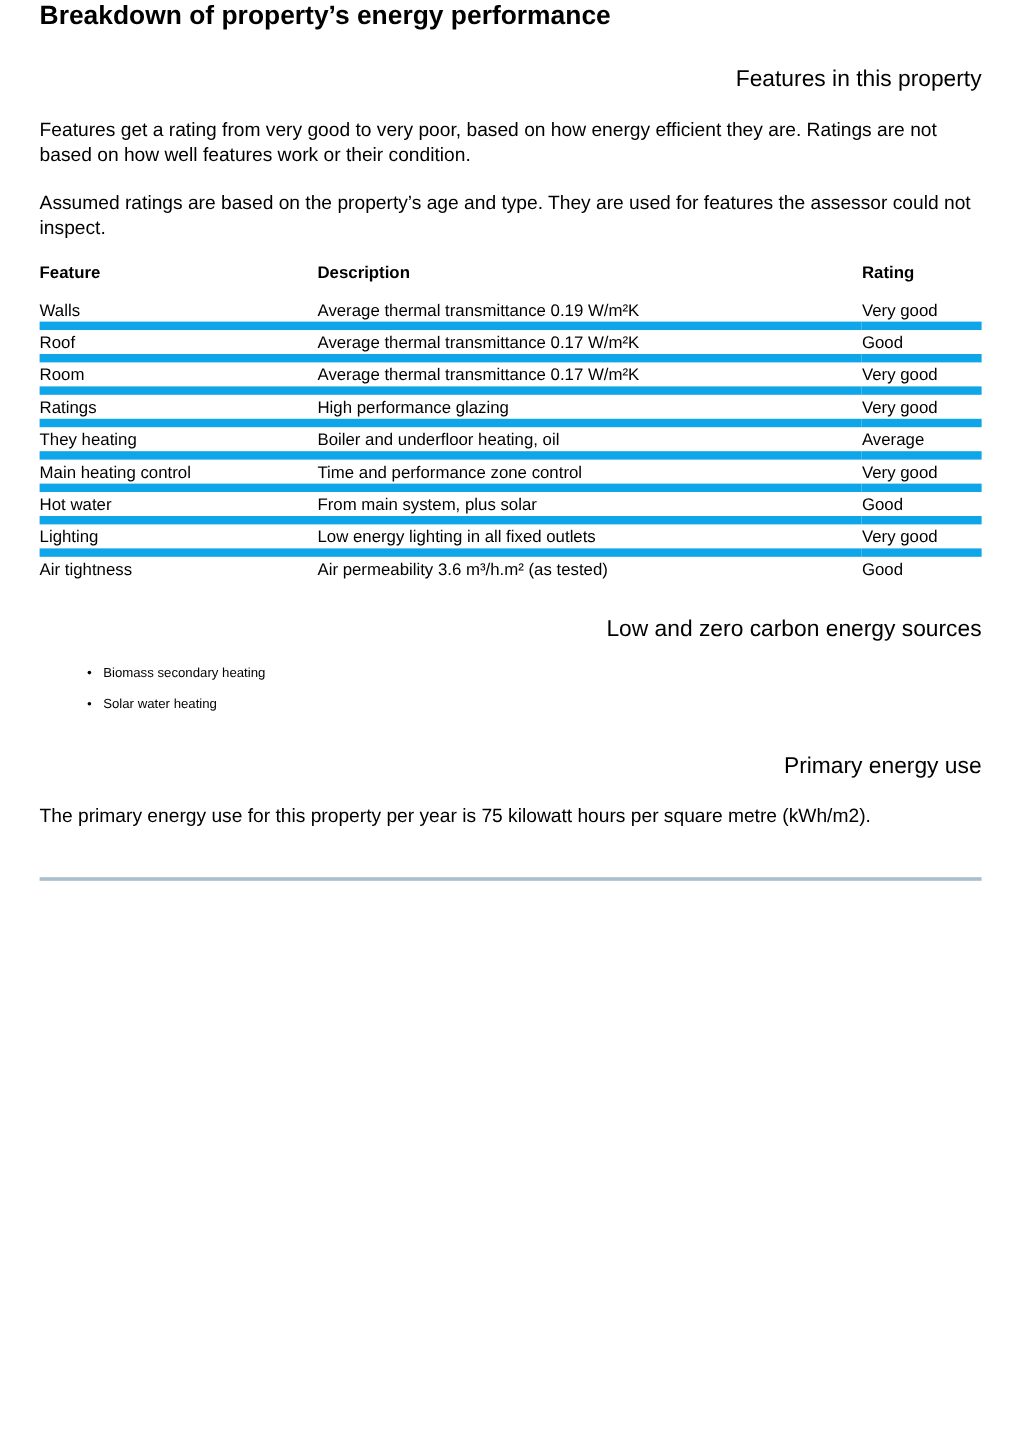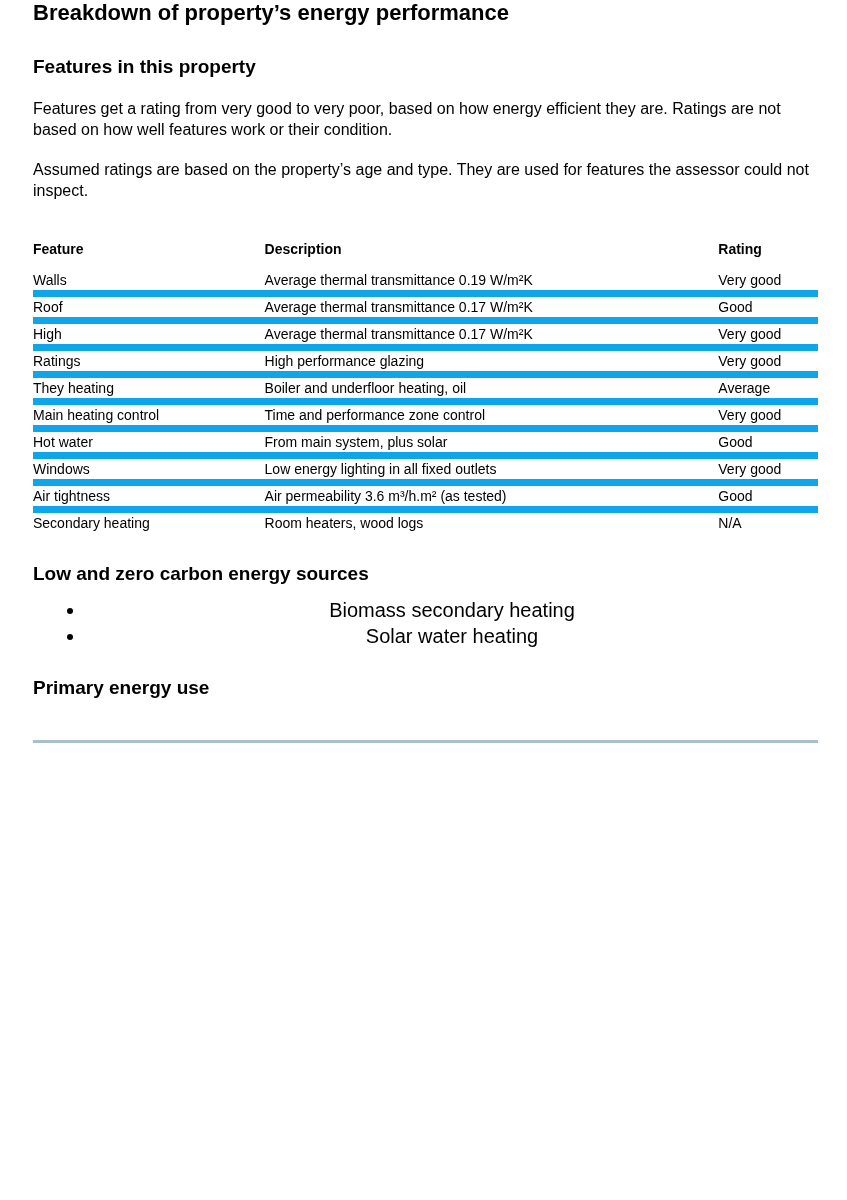--- a/index.html
+++ b/index.html
@@ -16,33 +16,34 @@
     padding: 0 29px 0 33px;
   }
   h1 {
     font-size: 22px;
     font-weight: bold;
     line-height: 1.2;
     margin: 0;
   }
   h2 {
     font-size: 19px;
-    font-weight: bold;
+    font-weight: normal;
     line-height: 1.2;
     margin: 30px 0 0 0;
+    text-align: right;
   }
   p {
     font-size: 16px;
     line-height: 21px;
     margin: 19px 0 0 0;
   }
   table.features {
     width: 100%;
     border-collapse: collapse;
-    margin-top: 40px;
+    margin-top: 18px;
   }
   table.features th {
     text-align: left;
     font-size: 14px;
     font-weight: bold;
     padding: 0 0 13px 0;
     vertical-align: bottom;
   }
   table.features td {
     font-size: 14px;
@@ -54,24 +55,23 @@
     border-bottom: 7px solid #0ea5e9;
   }
   table.features tbody tr:last-child {
     border-bottom: none;
   }
   ul.carbon-list {
     margin: 14px 0 0 0;
     padding: 0 0 0 53px;
   }
   ul.carbon-list li {
-    font-size: 20px;
+    font-size: 11px;
     line-height: 21px;
     margin: 0 0 5px 0;
-    text-align: center;
   }
   hr.section-break {
     border: none;
     border-top: 3px solid #a9bfc9;
     margin: 40px 0 0 0;
   }
 </style>
 </head>
 <body>
 
@@ -102,21 +102,21 @@
           <td>Walls</td>
           <td>Average thermal transmittance 0.19 W/m²K</td>
           <td>Very good</td>
         </tr>
         <tr>
           <td>Roof</td>
           <td>Average thermal transmittance 0.17 W/m²K</td>
           <td>Good</td>
         </tr>
         <tr>
-          <td>High</td>
+          <td>Room</td>
           <td>Average thermal transmittance 0.17 W/m²K</td>
           <td>Very good</td>
         </tr>
         <tr>
           <td>Ratings</td>
           <td>High performance glazing</td>
           <td>Very good</td>
         </tr>
         <tr>
           <td>They heating</td>
@@ -127,45 +127,41 @@
           <td>Main heating control</td>
           <td>Time and performance zone control</td>
           <td>Very good</td>
         </tr>
         <tr>
           <td>Hot water</td>
           <td>From main system, plus solar</td>
           <td>Good</td>
         </tr>
         <tr>
-          <td>Windows</td>
+          <td>Lighting</td>
           <td>Low energy lighting in all fixed outlets</td>
           <td>Very good</td>
         </tr>
         <tr>
           <td>Air tightness</td>
           <td>Air permeability 3.6 m³/h.m² (as tested)</td>
           <td>Good</td>
-        </tr>
-        <tr>
-          <td>Secondary heating</td>
-          <td>Room heaters, wood logs</td>
-          <td>N/A</td>
         </tr>
       </tbody>
     </table>
   </section>
 
   <section>
     <h2>Low and zero carbon energy sources</h2>
     <ul class="carbon-list">
       <li>Biomass secondary heating</li>
       <li>Solar water heating</li>
     </ul>
   </section>
 
   <section>
     <h2>Primary energy use</h2>
+    <p>The primary energy use for this property per year is 75 kilowatt hours per square metre (kWh/m2).</p>
   </section>
 
   <hr class="section-break">
 
 </main>
 
 </body></html>

